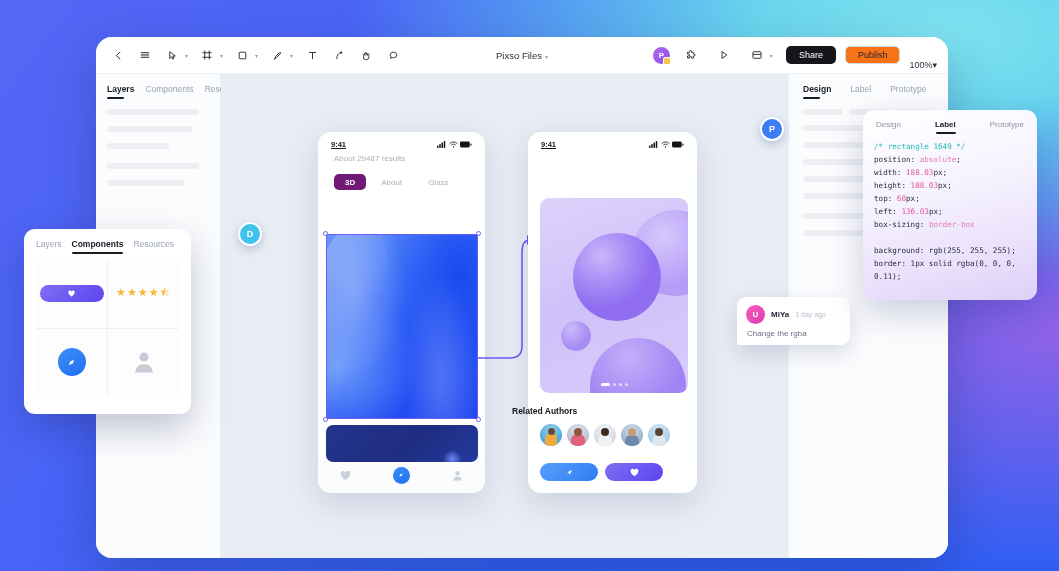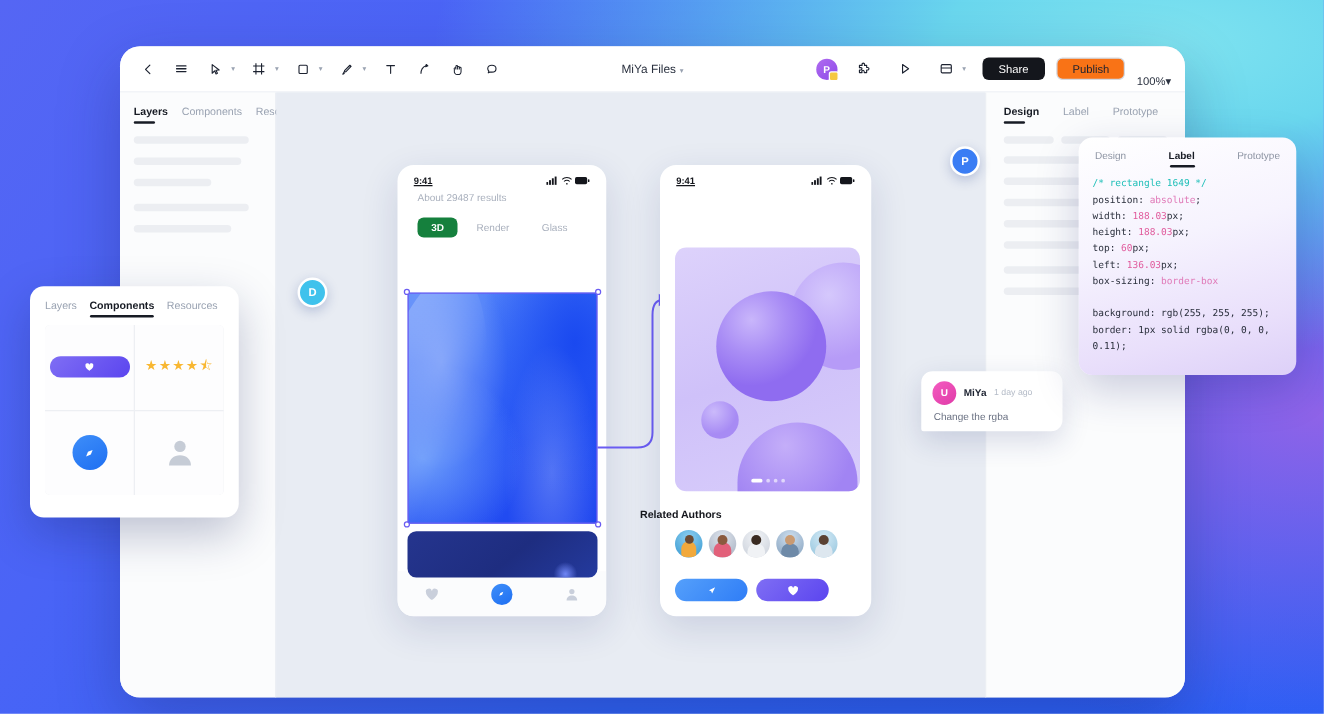--- a/index.html
+++ b/index.html
@@ -115,21 +115,21 @@
     padding: 8px 13px 0 13px;
   }
   .st-time { font-size: 7.5px; font-weight: bold; color: #14161c; text-decoration: underline; }
   .st-icons { display: flex; align-items: center; gap: 2.5px; }
 
   .ph-title { font-size: 15px; font-weight: bold; color: #14161c; padding: 13px 16px 0 16px; letter-spacing: -.2px; }
   .ph-sub { font-size: 8px; color: #a9b0bd; padding: 5px 16px 0 16px; }
 
   .seg { display: flex; gap: 4px; padding: 11px 16px 0 16px; }
   .seg-item { font-size: 8px; color: #a9b0bd; padding: 3.5px 11px; border-radius: 5px; }
-  .seg-item.active { background: #15803d; color: #fff; font-weight: bold; }
+  .seg-item.active { background: #701a75; color: #fff; font-weight: bold; }
 
   
   .sel-wrap { position: absolute; left: 326px; top: 234px; width: 152px; height: 185px; }
   .sel-img {
     width: 100%; height: 100%; border-radius: 2px; overflow: hidden;
     background:
       radial-gradient(125% 100% at 8% 72%, #6b9bfb 0%, rgba(107,155,251,0) 42%),
       radial-gradient(90% 120% at 88% 22%, #1a49f0 0%, rgba(26,73,240,0) 55%),
       linear-gradient(157deg, #5d8cfa 0%, #3f72f8 30%, #2451f4 64%, #1f46ef 100%);
       position: relative;
@@ -378,21 +378,21 @@
       </div>
 
       <div class="tb-btn">
         <svg width="11" height="11" viewBox="0 0 16 16" fill="none" stroke="currentColor" stroke-width="1.3" stroke-linejoin="round">
             <path d="M8 3.2c3 0 4.8 1.8 4.8 4s-1.8 4-4.8 4c-.6 0-1.2-.1-1.7-.2l-2.5 1 .7-2A3.8 3.8 0 013.2 7.2c0-2.2 1.8-4 4.8-4z"></path>
           </svg>
       </div>
     </div>
 
     <div class="tb-title">
-      <span>MiYa Files</span><span class="t-caret">▾</span>
+      <span>Pixso Files</span><span class="t-caret">▾</span>
     </div>
 
     <div class="tb-right">
       <div class="tb-avatar">P</div>
 
       <div class="tb-btn">
         <svg width="12" height="12" viewBox="0 0 16 16" fill="none" stroke="#1c2230" stroke-width="1.2" stroke-linejoin="round">
             <path d="M6.2 3.3a1.3 1.3 0 112.6 0v1.1h2.3v2.3h1.1a1.3 1.3 0 110 2.6h-1.1v2.8H8.5v-1a1.3 1.3 0 10-2.3.8v.2H3.4V9.3h1a1.3 1.3 0 100-2.5h-1V4.4h2.8z"></path>
           </svg>
       </div>
@@ -479,21 +479,21 @@
         </svg>
       <svg width="12" height="7" viewBox="0 0 16 9">
           <rect x="0" y="0.6" width="13" height="7.8" rx="1.8" fill="#14161c"></rect>
           <rect x="13.8" y="3" width="1.6" height="3" rx=".7" fill="#14161c"></rect>
         </svg>
     </div>
   </div>
   <div class="ph-sub">About 29487 results</div>
   <div class="seg">
     <div class="seg-item active">3D</div>
-    <div class="seg-item">Render</div>
+    <div class="seg-item">About</div>
     <div class="seg-item">Glass</div>
   </div>
   <div class="bottom-nav">
     <svg width="13" height="13" viewBox="0 0 16 16" fill="#c9cfdb">
         <path d="M8 13.6S2.2 10 2.2 6.2A3 3 0 018 4.6a3 3 0 015.8 1.6C13.8 10 8 13.6 8 13.6z"></path>
       </svg>
     <div class="nav-fab">
       <svg width="8" height="8" viewBox="0 0 16 16" fill="#fff">
           <path d="M11.2 4.8L6.6 6.6 4.8 11.2l4.6-1.8z"></path>
         </svg>

